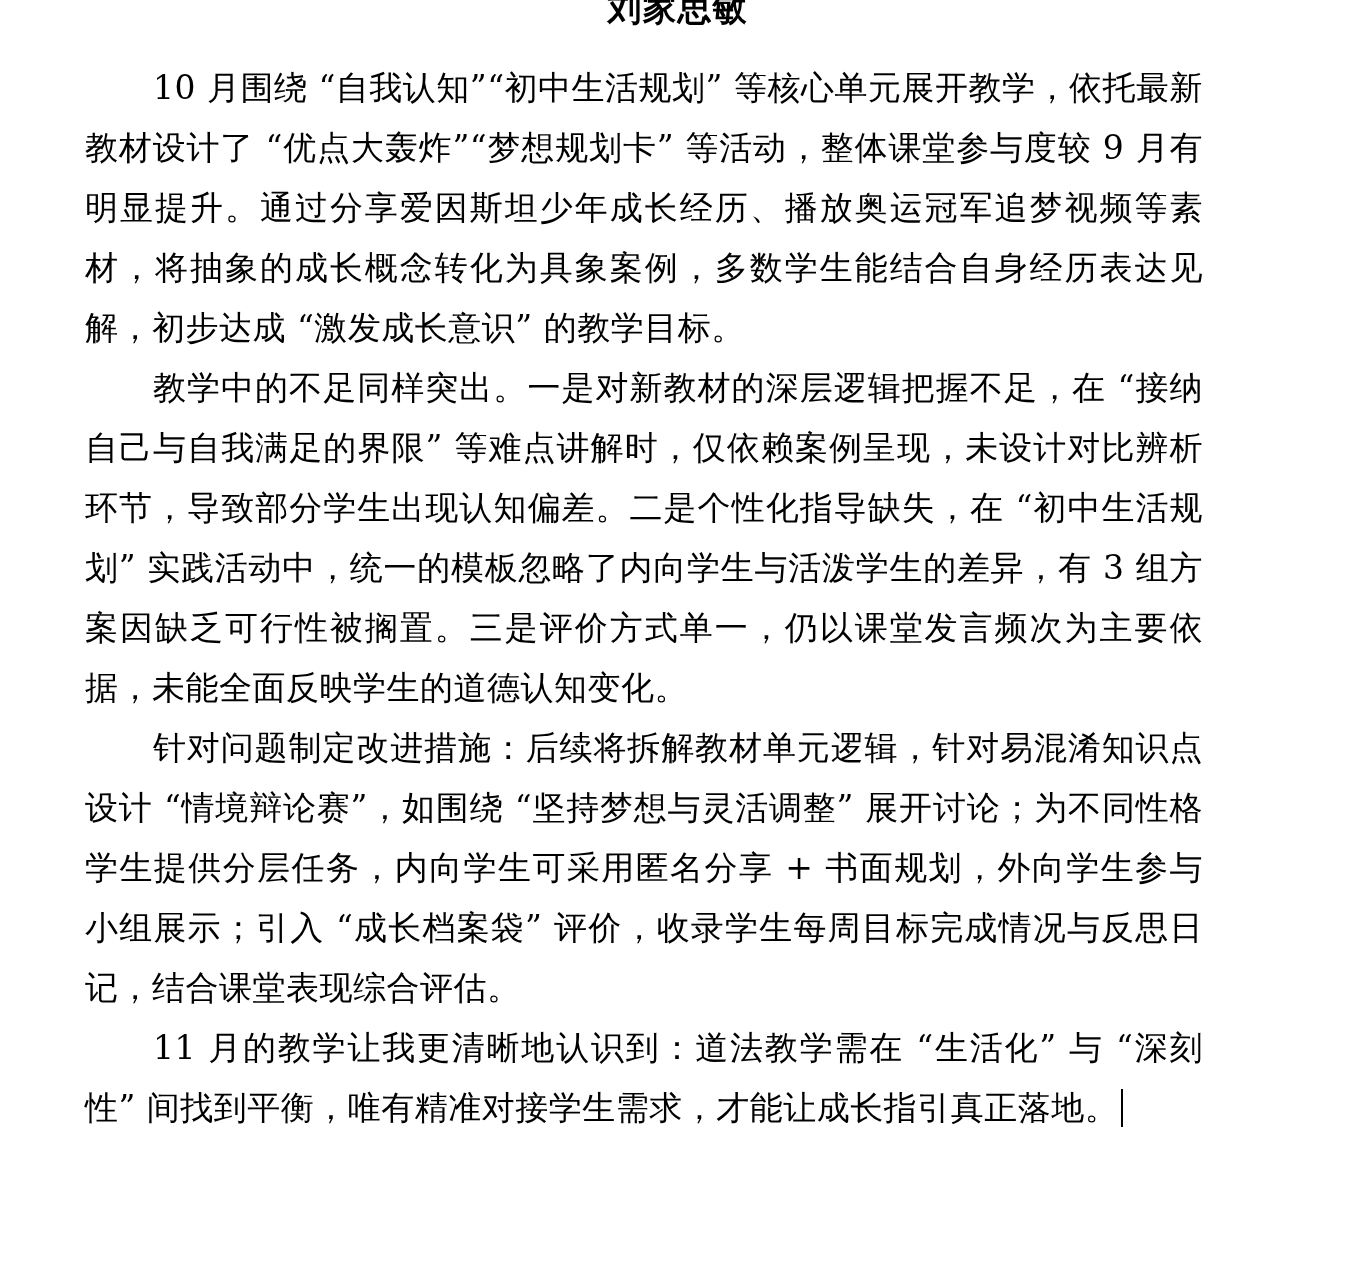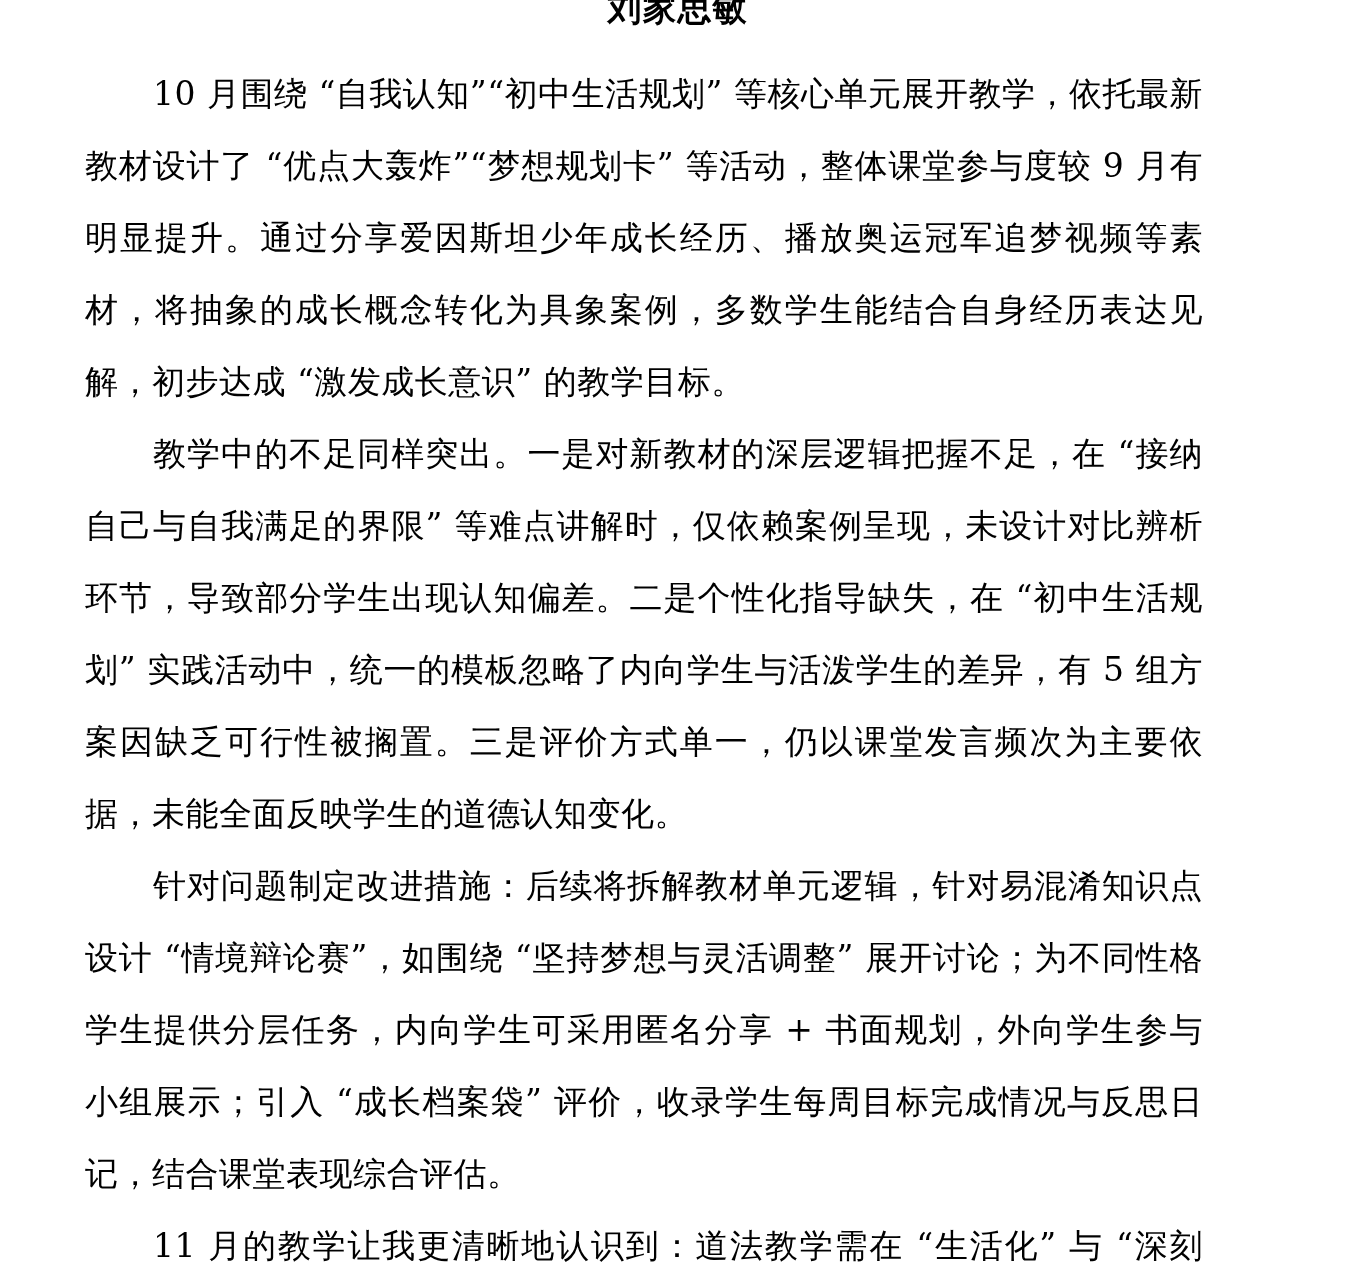--- a/index.html
+++ b/index.html
@@ -43,21 +43,21 @@
     position: absolute;
     top: 58px;
     left: 85px;
     width: 1118px;
   }
 
   .para {
     margin: 0 0 0 0;
     text-indent: 2.06em;
     font-size: 33px;
-    line-height: 72px;
+    line-height: 60px;
     text-align: justify;
     text-justify: inter-ideograph;
     text-align-last: left;
     letter-spacing: 0.5px;
     word-break: break-all;
     font-family: "DejaVu Serif", "Liberation Serif", serif;
   }
 
   
   .caret {
@@ -73,21 +73,21 @@
 <body>
 
 <div class="page">
 
   <div class="doc-title">刘家思敏</div>
 
   <div class="body-text">
 
     <p class="para">10 月围绕 “自我认知”“初中生活规划” 等核心单元展开教学，依托最新教材设计了 “优点大轰炸”“梦想规划卡” 等活动，整体课堂参与度较 9 月有明显提升。通过分享爱因斯坦少年成长经历、播放奥运冠军追梦视频等素材，将抽象的成长概念转化为具象案例，多数学生能结合自身经历表达见解，初步达成 “激发成长意识” 的教学目标。</p>
 
-    <p class="para">教学中的不足同样突出。一是对新教材的深层逻辑把握不足，在 “接纳自己与自我满足的界限” 等难点讲解时，仅依赖案例呈现，未设计对比辨析环节，导致部分学生出现认知偏差。二是个性化指导缺失，在 “初中生活规划” 实践活动中，统一的模板忽略了内向学生与活泼学生的差异，有 5 组方案因缺乏可行性被搁置。三是评价方式单一，仍以课堂发言频次为主要依据，未能全面反映学生的道德认知变化。</p>
+    <p class="para">教学中的不足同样突出。一是对新教材的深层逻辑把握不足，在 “接纳自己与自我满足的界限” 等难点讲解时，仅依赖案例呈现，未设计对比辨析环节，导致部分学生出现认知偏差。二是个性化指导缺失，在 “初中生活规划” 实践活动中，统一的模板忽略了内向学生与活泼学生的差异，有 3 组方案因缺乏可行性被搁置。三是评价方式单一，仍以课堂发言频次为主要依据，未能全面反映学生的道德认知变化。</p>
 
     <p class="para">针对问题制定改进措施：后续将拆解教材单元逻辑，针对易混淆知识点设计 “情境辩论赛”，如围绕 “坚持梦想与灵活调整” 展开讨论；为不同性格学生提供分层任务，内向学生可采用匿名分享 + 书面规划，外向学生参与小组展示；引入 “成长档案袋” 评价，收录学生每周目标完成情况与反思日记，结合课堂表现综合评估。</p>
 
     <p class="para"><span>11 月的教学让我更清晰地认识到：道法教学需在 “生活化” 与 “深刻性” 间找到平衡，唯有精准对接学生需求，才能让成长指引真正落地。</span><span class="caret"></span></p>
 
   </div>
 
 </div>
 
 </body></html>

